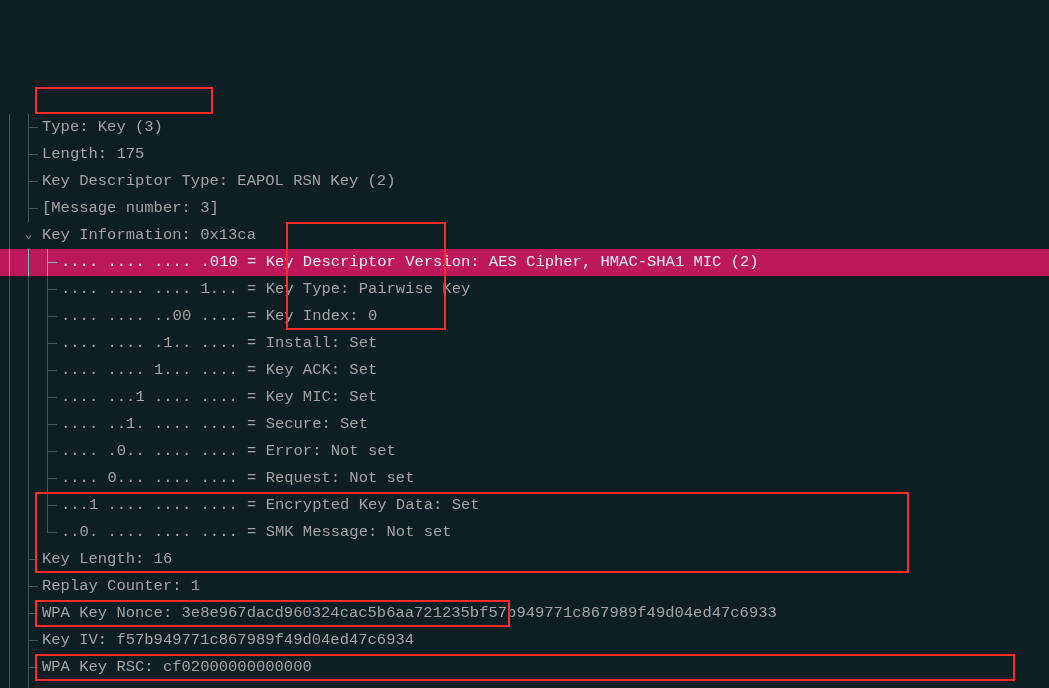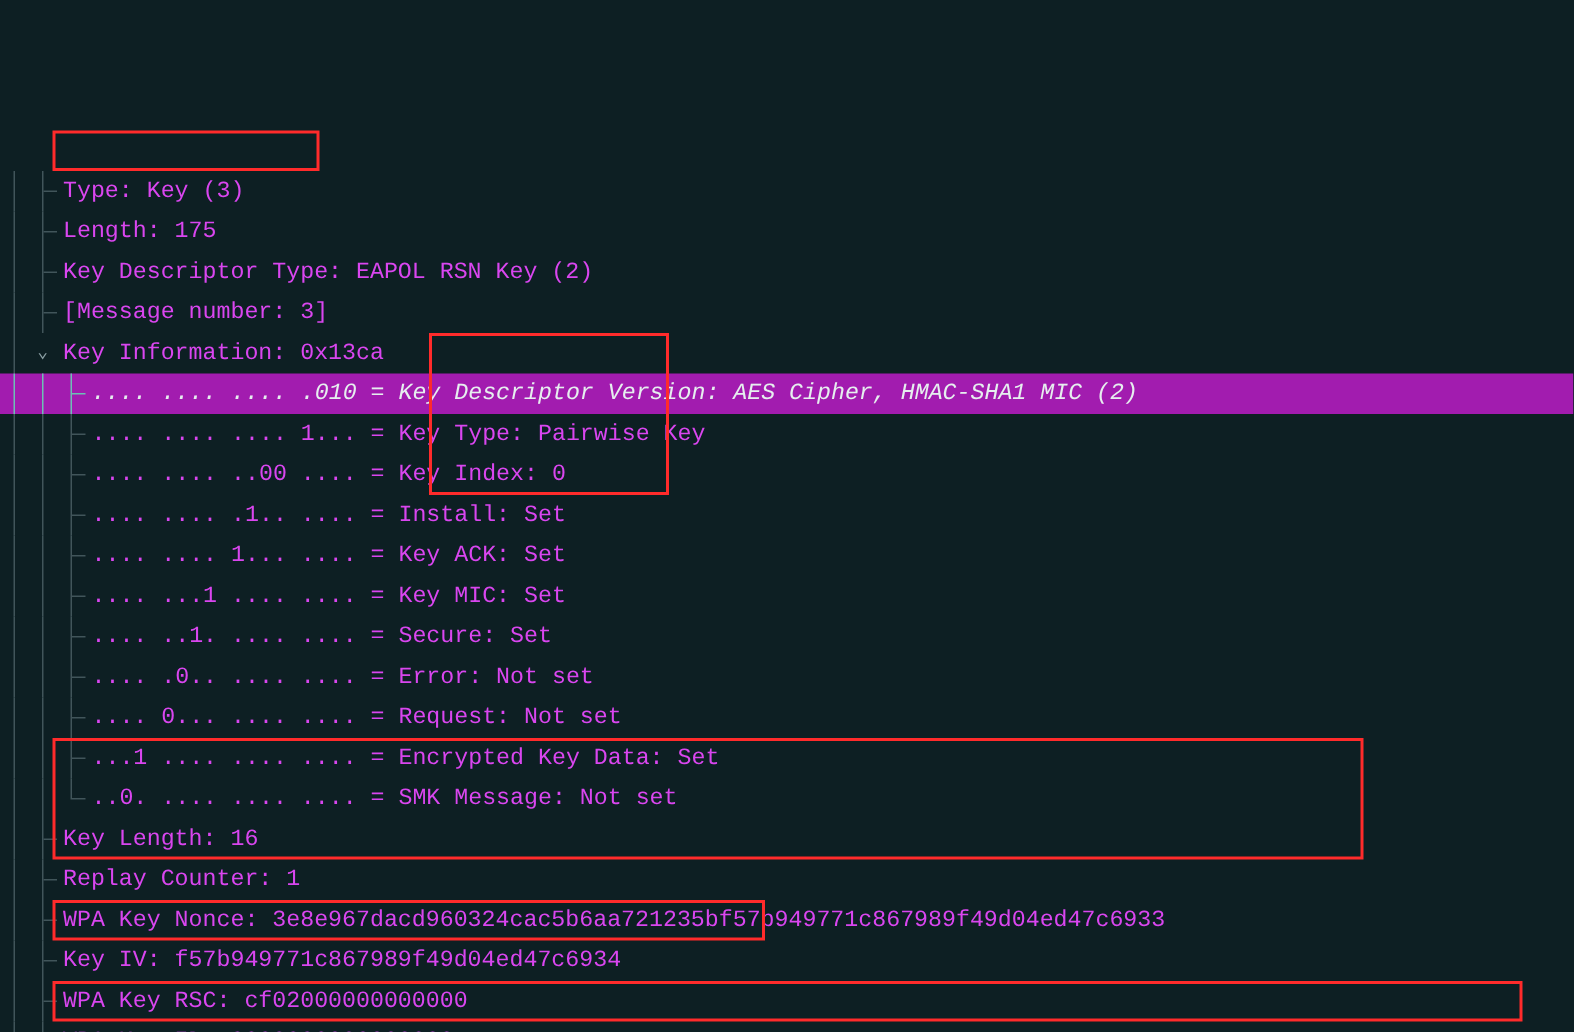--- a/index.html
+++ b/index.html
@@ -74,23 +74,23 @@
     font-size: 12px;
     display: flex;
     align-items: center;
     justify-content: center;
   }
   .g.arrow::before {
     content: none;
   }
   .txt {
     padding-left: 4px;
-    color: #d946ef;
+    color: #a3a3a3;
   }
-  .row.selected { background: #a21caf; font-style: italic; }
+  .row.selected { background: #be185d; }
   .row.selected .txt { color: #e6efef; }
   .row.selected .g.v::before,
   .row.selected .g.t::before,
   .row.selected .g.h::before,
   .row.selected .g.t::after,
   .row.selected .g.h::after { background: #6dbfb5; }
 
   .hl-red {
     border: 2px solid #ff2b2b;
     position: absolute;

